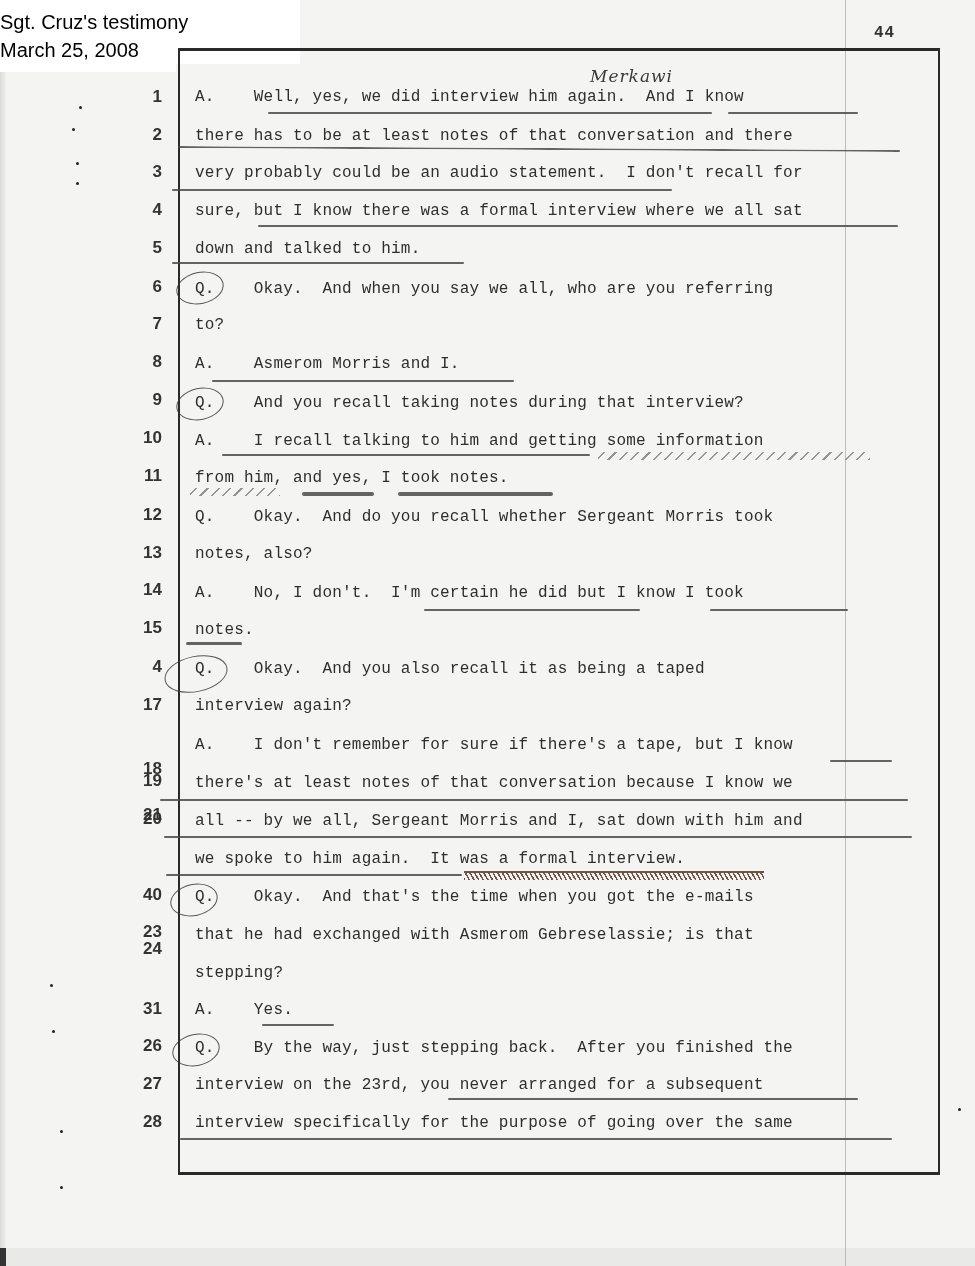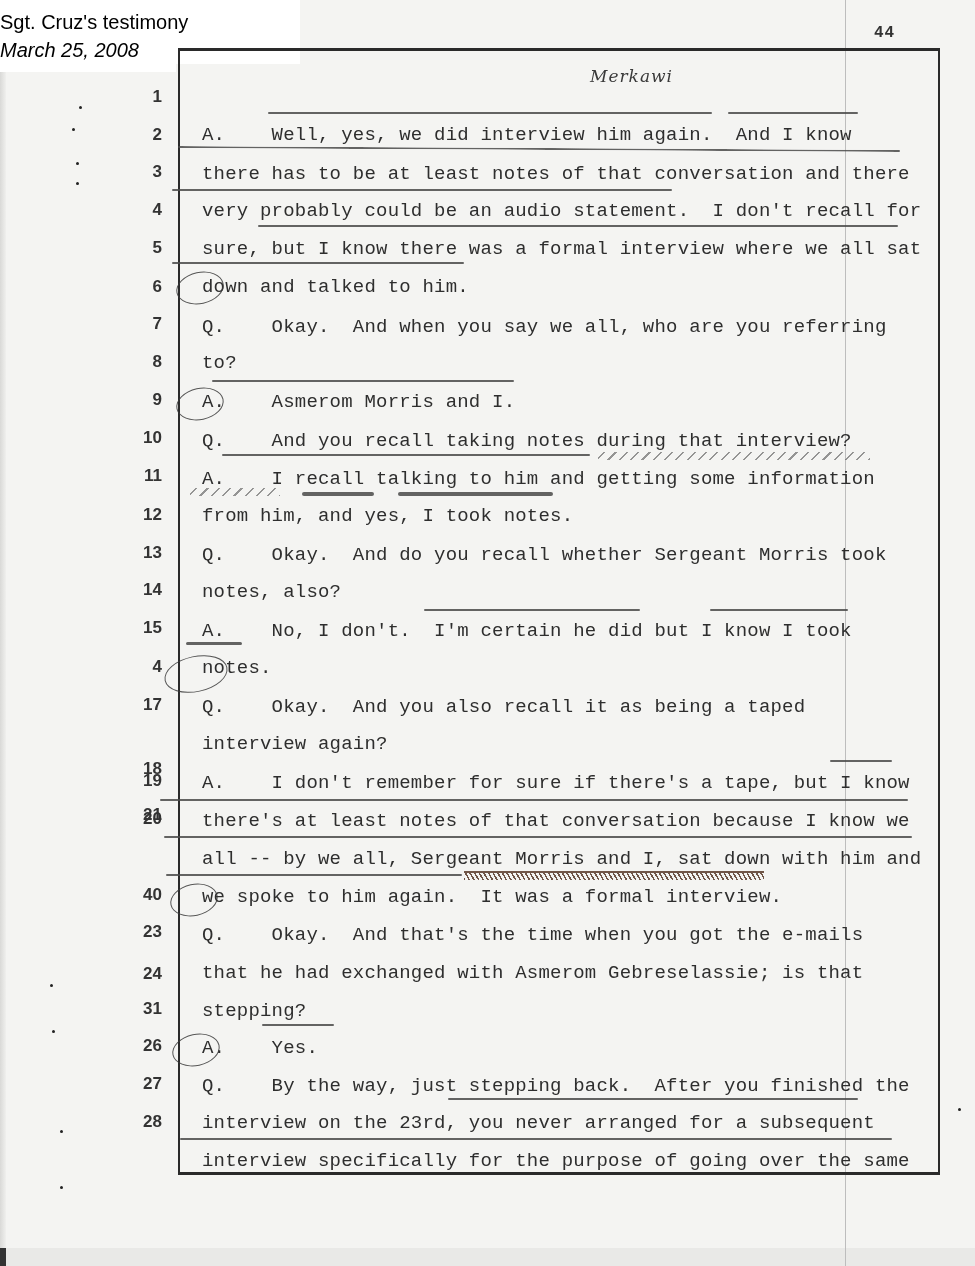--- a/index.html
+++ b/index.html
@@ -42,21 +42,20 @@
       font-size: 20px;
       line-height: 28px;
       color: #000;
       padding-top: 8px;
       box-sizing: border-box;
     }
     .caption .line2 {
       display: block;
       width: 176px;
       background: #fff;
-      font-style: italic;
     }
     .caption-ext {
       position: absolute;
       left: 0; top: 64px;
       width: 176px; height: 8px;
       background: #fff;
     }
     .page-number {
       position: absolute;
       left: 874px; top: 24px;
@@ -92,26 +91,25 @@
       left: 120px;
       width: 42px;
       text-align: right;
       font-family: "Liberation Sans", "DejaVu Sans", sans-serif;
       font-weight: bold;
       font-size: 17px;
       color: #333;
     }
     .line-text {
       position: absolute;
-      left: 202px;
+      left: 195px;
       white-space: pre;
-      font-size: 19px;
+      font-size: 16px;
       letter-spacing: 0.2px;
       color: #2e2e2e;
-      margin-top: 36px;
     }
     .handwritten {
       position: absolute;
       left: 590px; top: 66px;
       font-family: "DejaVu Serif", "Liberation Serif", serif;
       font-style: italic;
       font-size: 17px;
       color: #3a3a3a;
       letter-spacing: 1px;
     }
@@ -240,21 +238,21 @@
 
   <div class="line-num" style="top:805px">21</div>
   <div class="line-text" style="top:850px">we spoke to him again.  It was a formal interview.</div>
 
   <div class="line-num" style="top:885px">40</div>
   <div class="line-text" style="top:888px">Q.    Okay.  And that's the time when you got the e-mails</div>
 
   <div class="line-num" style="top:922px">23</div>
   <div class="line-text" style="top:926px">that he had exchanged with Asmerom Gebreselassie; is that</div>
 
-  <div class="line-num" style="top:964px">24</div>
+  <div class="line-num" style="top:939px">24</div>
   <div class="line-text" style="top:964px">stepping?</div>
 
   <div class="line-num" style="top:999px">31</div>
   <div class="line-text" style="top:1001px">A.    Yes.</div>
 
   <div class="line-num" style="top:1036px">26</div>
   <div class="line-text" style="top:1039px">Q.    By the way, just stepping back.  After you finished the</div>
 
   <div class="line-num" style="top:1074px">27</div>
   <div class="line-text" style="top:1076px">interview on the 23rd, you never arranged for a subsequent</div>

